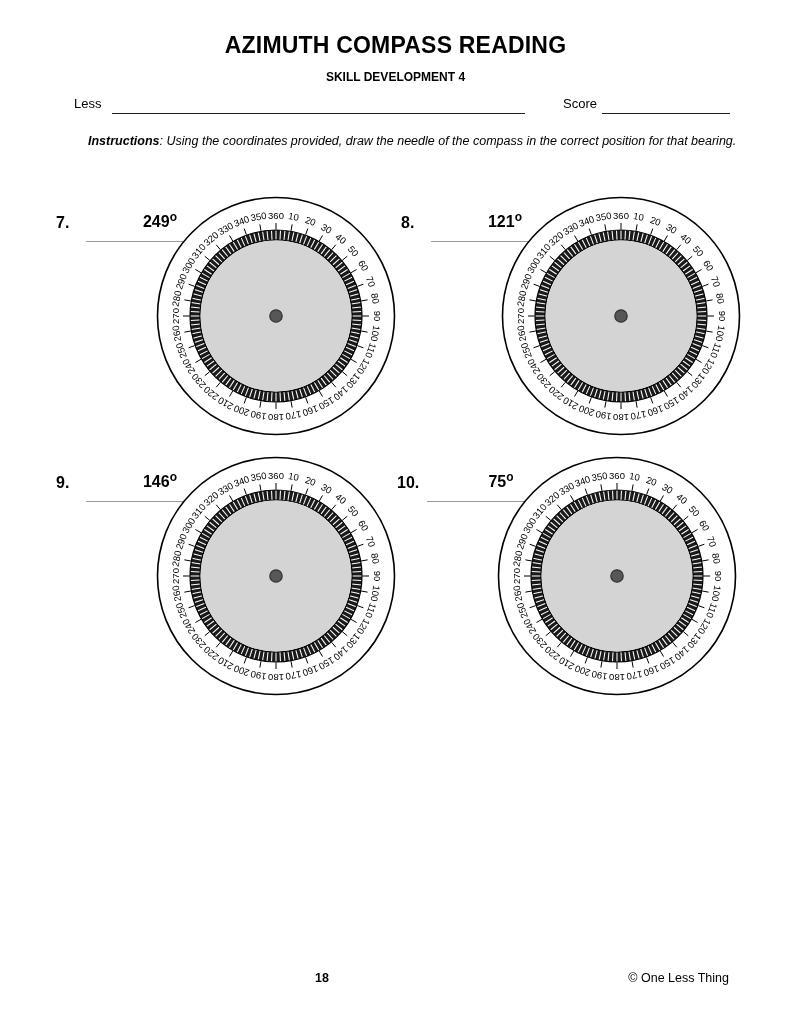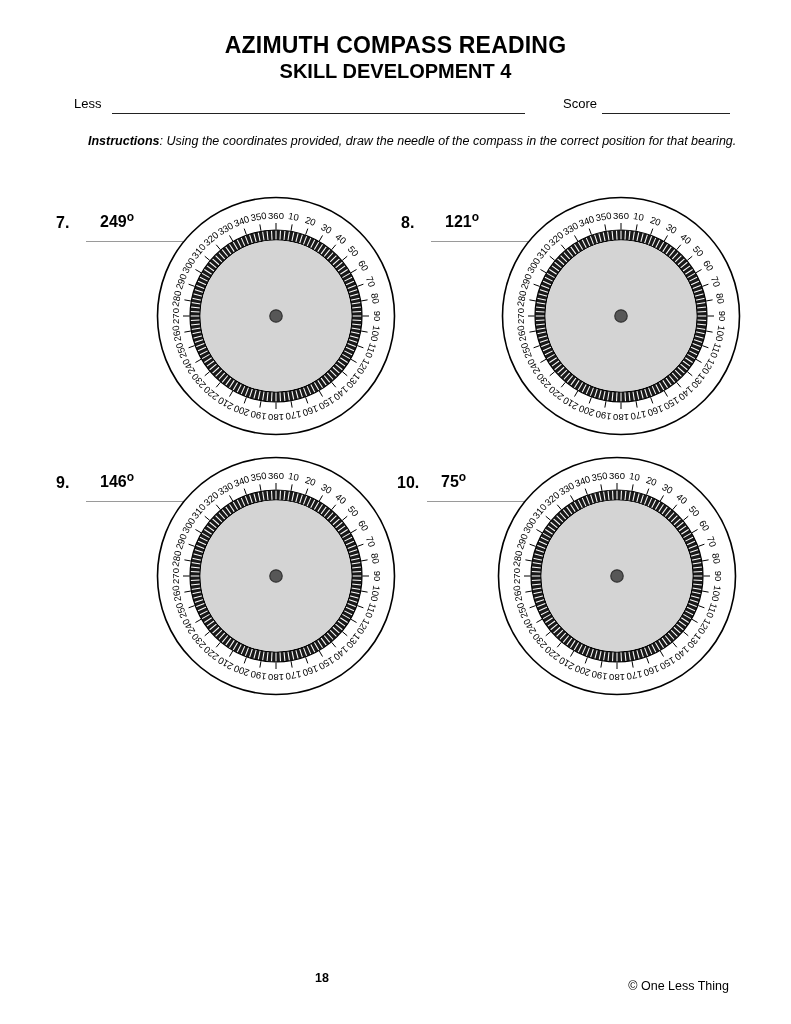--- a/index.html
+++ b/index.html
@@ -24,24 +24,24 @@
     width: 791px;
     text-align: center;
   }
   #main-title {
     font-size: 23px;
     font-weight: bold;
     letter-spacing: 0.2px;
     line-height: 27px;
   }
   #sub-title {
-    font-size: 20px;
+    font-size: 12px;
     font-weight: bold;
     line-height: 20px;
-    margin-top: 2px;
+    margin-top: 8px;
   }
 
   
   #namescore-row {
     position: absolute;
     top: 96px;
     left: 0;
     width: 791px;
     height: 20px;
   }
@@ -86,20 +86,21 @@
     left: 8px;
     top: 18px;
     font-size: 16px;
     font-weight: bold;
   }
   .q-bearing {
     position: absolute;
     left: 52px;
     top: 17px;
     width: 120px;
+    text-align: center;
     font-size: 16px;
     font-weight: bold;
   }
   .q-bearing .deg {
     font-size: 12px;
     vertical-align: super;
     line-height: 0;
   }
   .q-rule {
     position: absolute;
@@ -126,21 +127,21 @@
   #footer {
     position: absolute;
     top: 971px;
     left: 0;
     width: 791px;
     height: 18px;
     font-size: 12.5px;
   }
   #footer-left  { position: absolute; left: 64px;  top: 0; }
   #footer-page  { position: absolute; left: 0; top: 0; width: 644px; text-align: center; font-weight: bold; }
-  #footer-right { position: absolute; right: 62px; top: 8px; margin-left: 18px; }
+  #footer-right { position: absolute; right: 62px; top: 0; margin-left: 18px; }
 </style>
 </head>
 <body>
 
 <div id="title-block">
   <div id="main-title">AZIMUTH COMPASS READING</div>
   <div id="sub-title">SKILL DEVELOPMENT 4</div>
 </div>
 
 <div id="namescore-row">

